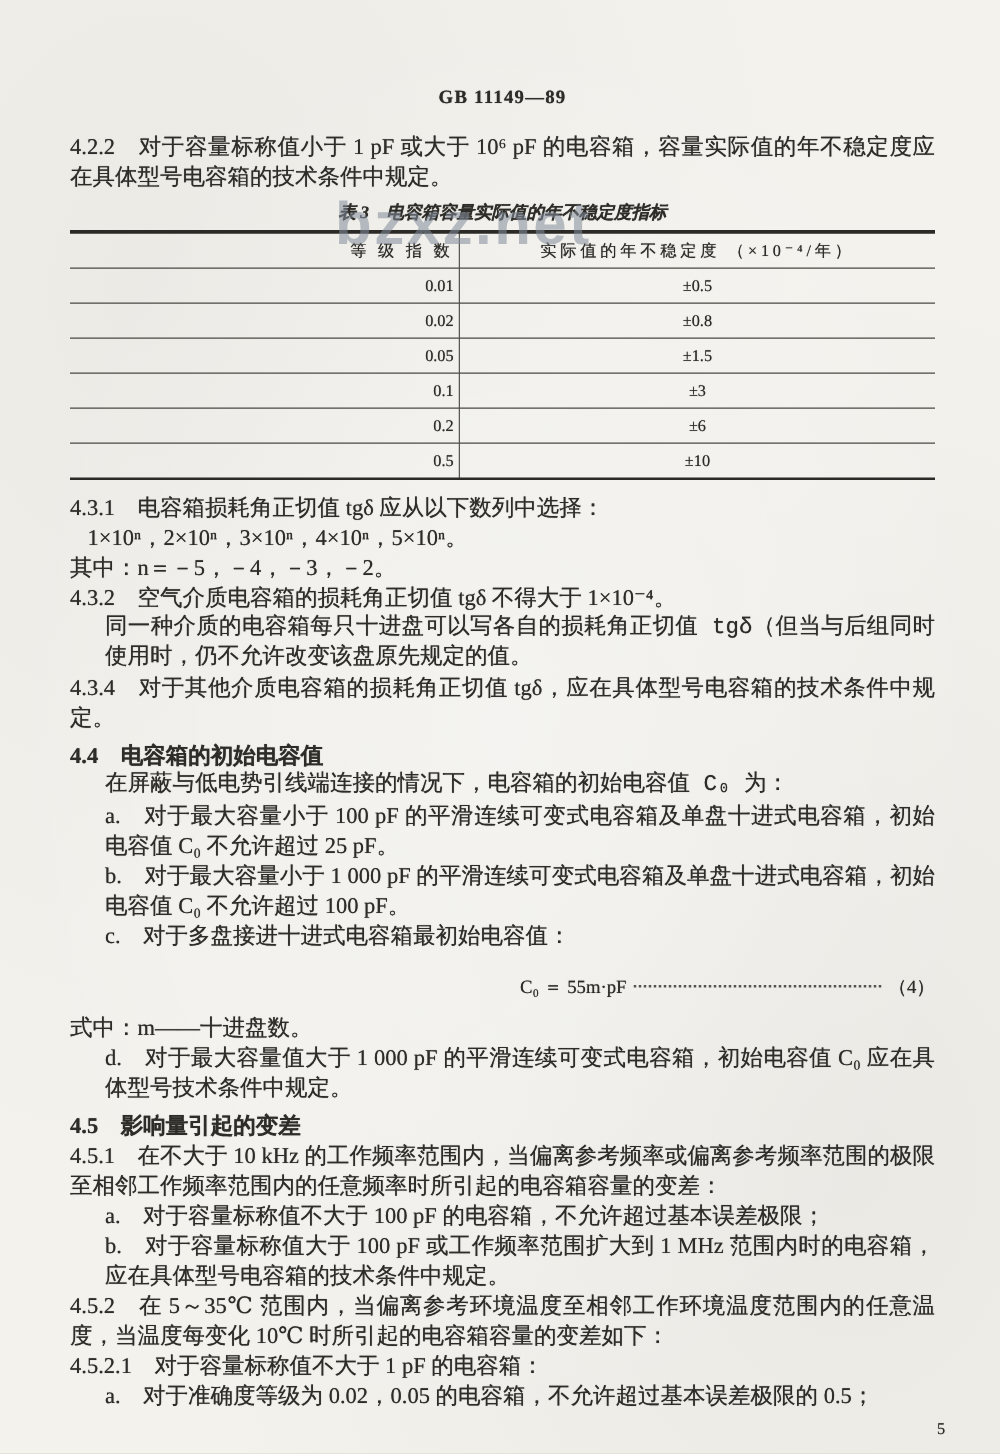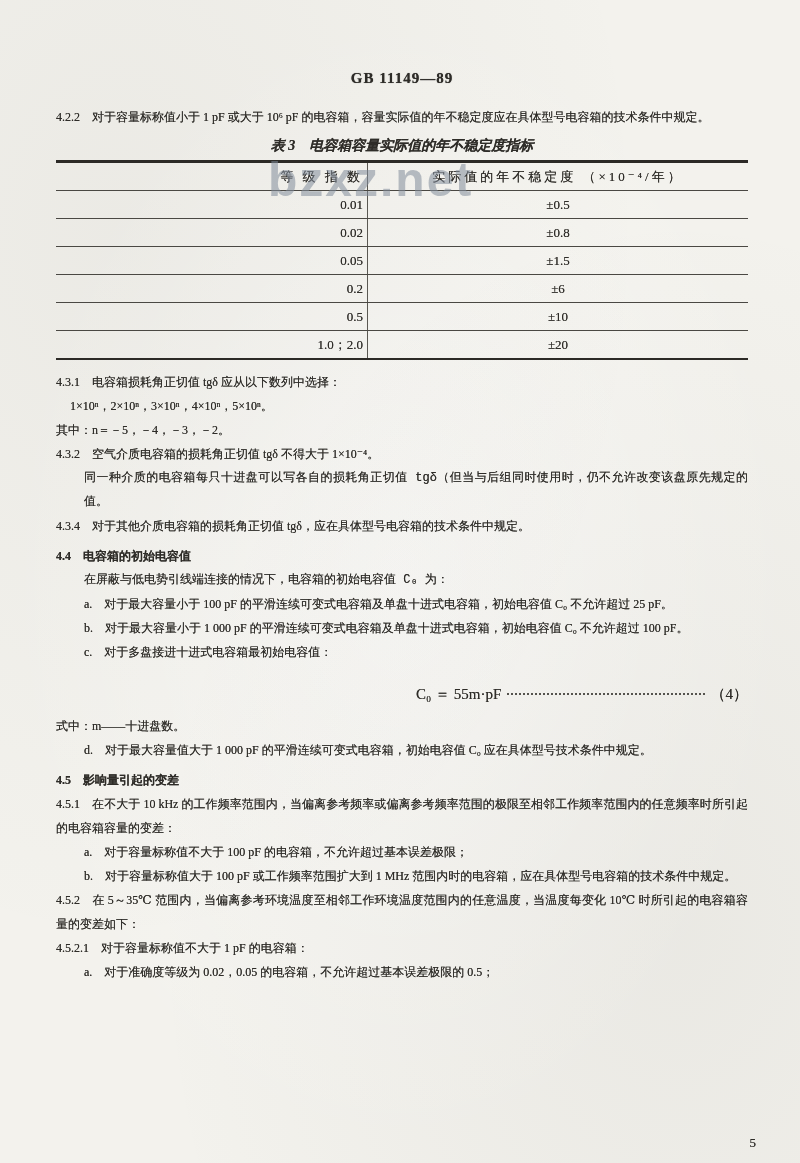--- a/index.html
+++ b/index.html
@@ -21,21 +21,21 @@
   .doc-header {
     text-align:center;
     font-size:15px;
     font-weight:bold;
     letter-spacing:1px;
     margin-bottom:18px;
     text-shadow:0 0 0.7px rgba(30,30,28,0.8);
   }
   p, .line {
     margin:0;
-    font-size:12px;
+    font-size:18px;
     line-height:24px;
     text-align:justify;
     text-shadow:0 0 0.6px rgba(35,33,30,0.75);
   }
   .clause-heading {
     font-weight:bold;
     margin-top:6px;
   }
   .indent1 { padding-left:28px;font-family:Liberation Mono, monospace; }
   .indent2 { padding-left:28px; }
@@ -133,30 +133,30 @@
         </tr>
         <tr>
           <td>0.02</td>
           <td>±0.8</td>
         </tr>
         <tr>
           <td>0.05</td>
           <td>±1.5</td>
         </tr>
         <tr>
+          <td>0.1</td>
+          <td>±3</td>
+        </tr>
+        <tr>
           <td>0.2</td>
           <td>±6</td>
         </tr>
         <tr>
           <td>0.5</td>
           <td>±10</td>
-        </tr>
-        <tr>
-          <td>1.0；2.0</td>
-          <td>±20</td>
         </tr>
       </tbody>
     </table>
 
     <p>4.3.1　电容箱损耗角正切值 tgδ 应从以下数列中选择：</p>
     <p class="series-line">1×10ⁿ，2×10ⁿ，3×10ⁿ，4×10ⁿ，5×10ⁿ。</p>
     <p>其中：n＝－5，－4，－3，－2。</p>
     <p>4.3.2　空气介质电容箱的损耗角正切值 tgδ 不得大于 1×10⁻⁴。</p>
     <p class="indent1">同一种介质的电容箱每只十进盘可以写各自的损耗角正切值 tgδ（但当与后组同时使用时，仍不允许改变该盘原先规定的值。</p>
     <p>4.3.4　对于其他介质电容箱的损耗角正切值 tgδ，应在具体型号电容箱的技术条件中规定。</p>

